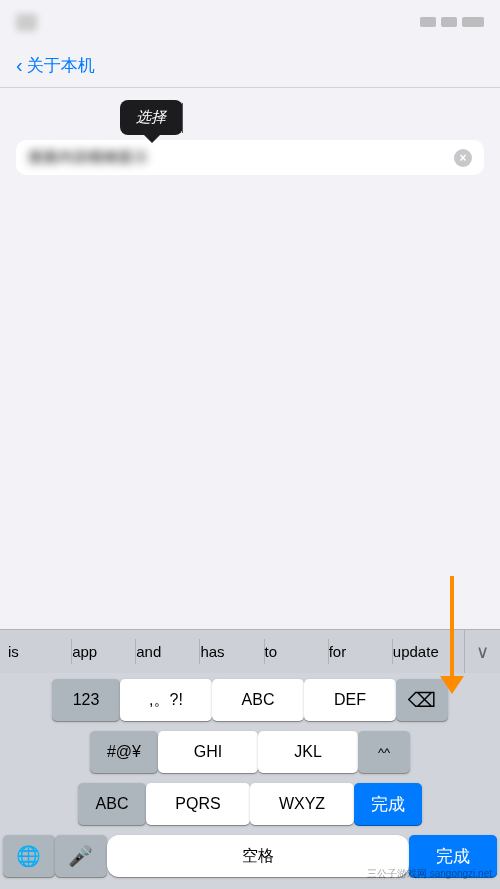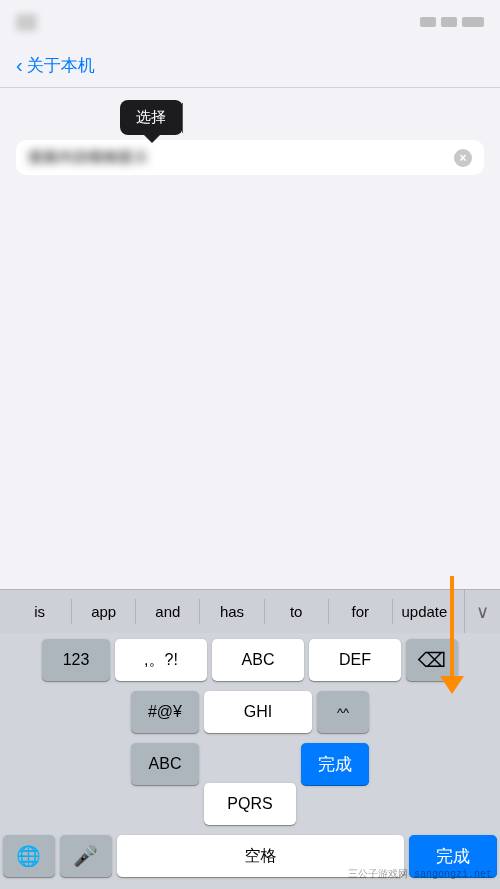--- a/index.html
+++ b/index.html
@@ -89,20 +89,21 @@
       border-width: 8px 8px 0 8px;
       border-style: solid;
       border-color: #1c1c1e transparent transparent transparent;
     }
     .context-menu-item {
       color: #fff;
       font-size: 15px;
       padding: 8px 16px;
       cursor: pointer;
       white-space: nowrap;
+      font-style: italic;
     }
     .context-menu-divider {
       width: 1px;
       height: 30px;
       background: #555;
     }
 
     
     .search-field-container {
       margin-top: 40px;
@@ -163,21 +164,20 @@
     }
     .predictive-words {
       flex: 1;
       display: flex;
       align-items: center;
       padding: 0 8px;
       gap: 0;
     }
     .predictive-word {
       flex: 1;
-      text-align: center;
       font-size: 15px;
       color: #000;
       padding: 4px 0;
       border-right: 1px solid #b0b3b8;
       cursor: pointer;
     }
     .predictive-word:last-child {
       border-right: none;
     }
     .predictive-expand {
@@ -193,21 +193,20 @@
     }
 
     
     .keyboard-rows {
       padding: 6px 3px 4px 3px;
       background: #d1d5db;
     }
     .keyboard-row {
       display: flex;
       justify-content: center;
-      gap: 5px;
       margin-bottom: 10px;
     }
     .keyboard-row:last-child {
       margin-bottom: 0;
     }
 
     .key {
       border-radius: 5px;
       display: flex;
       align-items: center;
@@ -242,70 +241,69 @@
     }
     .key-r1-back {
       width: 52px;
     }
 
     
     .key-r2-side {
       width: 68px;
     }
     .key-r2-mid {
-      width: 108px;
+      width: 100px;
     }
     .key-r2-right {
       width: 52px;
     }
 
     
     .key-r3-left {
       width: 68px;
     }
     .key-r3-mid {
-      width: 92px;
-      margin-top: 40px;
+      width: 104px;
     }
     .key-r3-done {
       width: 68px;
       background: #007aff;
       color: #fff;
       font-size: 17px;
     }
 
     
     .key-r4-globe {
       width: 52px;
     }
     .key-r4-mic {
       width: 52px;
     }
     .key-r4-space {
       flex: 1;
+      border-radius: 12px;
     }
 
     
     .arrow-overlay {
       position: absolute;
       right: 60px;
       bottom: 200px;
       pointer-events: none;
       z-index: 50;
     }
 
     
     .watermark {
       position: absolute;
       bottom: 8px;
       right: 8px;
       font-size: 10px;
       color: rgba(0,0,0,0.4);
       z-index: 200;
-      font-family: Liberation Mono, monospace;
     }
 
     .blurred-status {
       filter: blur(3px);
       background: #ccc;
       border-radius: 3px;
       display: inline-block;
     }
   </style>
 </head>
@@ -370,26 +368,28 @@
       <div class="key key-gray key-r1-side">123</div>
       <div class="key key-white key-r1-mid">,。?!</div>
       <div class="key key-white key-r1-mid">ABC</div>
       <div class="key key-white key-r1-mid">DEF</div>
       <div class="key key-gray key-r1-back" style="font-size:20px;">⌫</div>
     </div>
 
     <div class="keyboard-row">
       <div class="key key-gray key-r2-side">#@¥</div>
       <div class="key key-white key-r2-mid">GHI</div>
+      <div class="key key-white key-r2-mid">JKL</div>
       <div class="key key-gray key-r2-right" style="font-size:13px;">^^</div>
     </div>
 
     <div class="keyboard-row">
       <div class="key key-gray key-r3-left">ABC</div>
       <div class="key key-white key-r3-mid">PQRS</div>
+      <div class="key key-white key-r3-mid">WXYZ</div>
       <div class="key key-r3-done key-r3-left" style="background:#007aff; color:#fff; box-shadow: 0 1px 0 #005bb5, 0 1px 3px rgba(0,0,0,0.2);">完成</div>
     </div>
 
     <div class="keyboard-row" style="margin-bottom:8px;">
       <div class="key key-gray key-r4-globe" style="font-size:20px;">🌐</div>
       <div class="key key-gray key-r4-mic" style="font-size:20px;">🎤</div>
       <div class="key key-white key-r4-space">空格</div>
       <div class="key key-blue" style="width:88px; background:#007aff; color:#fff; font-size:17px; box-shadow: 0 1px 0 #005bb5, 0 1px 3px rgba(0,0,0,0.2);">完成</div>
     </div>
 

